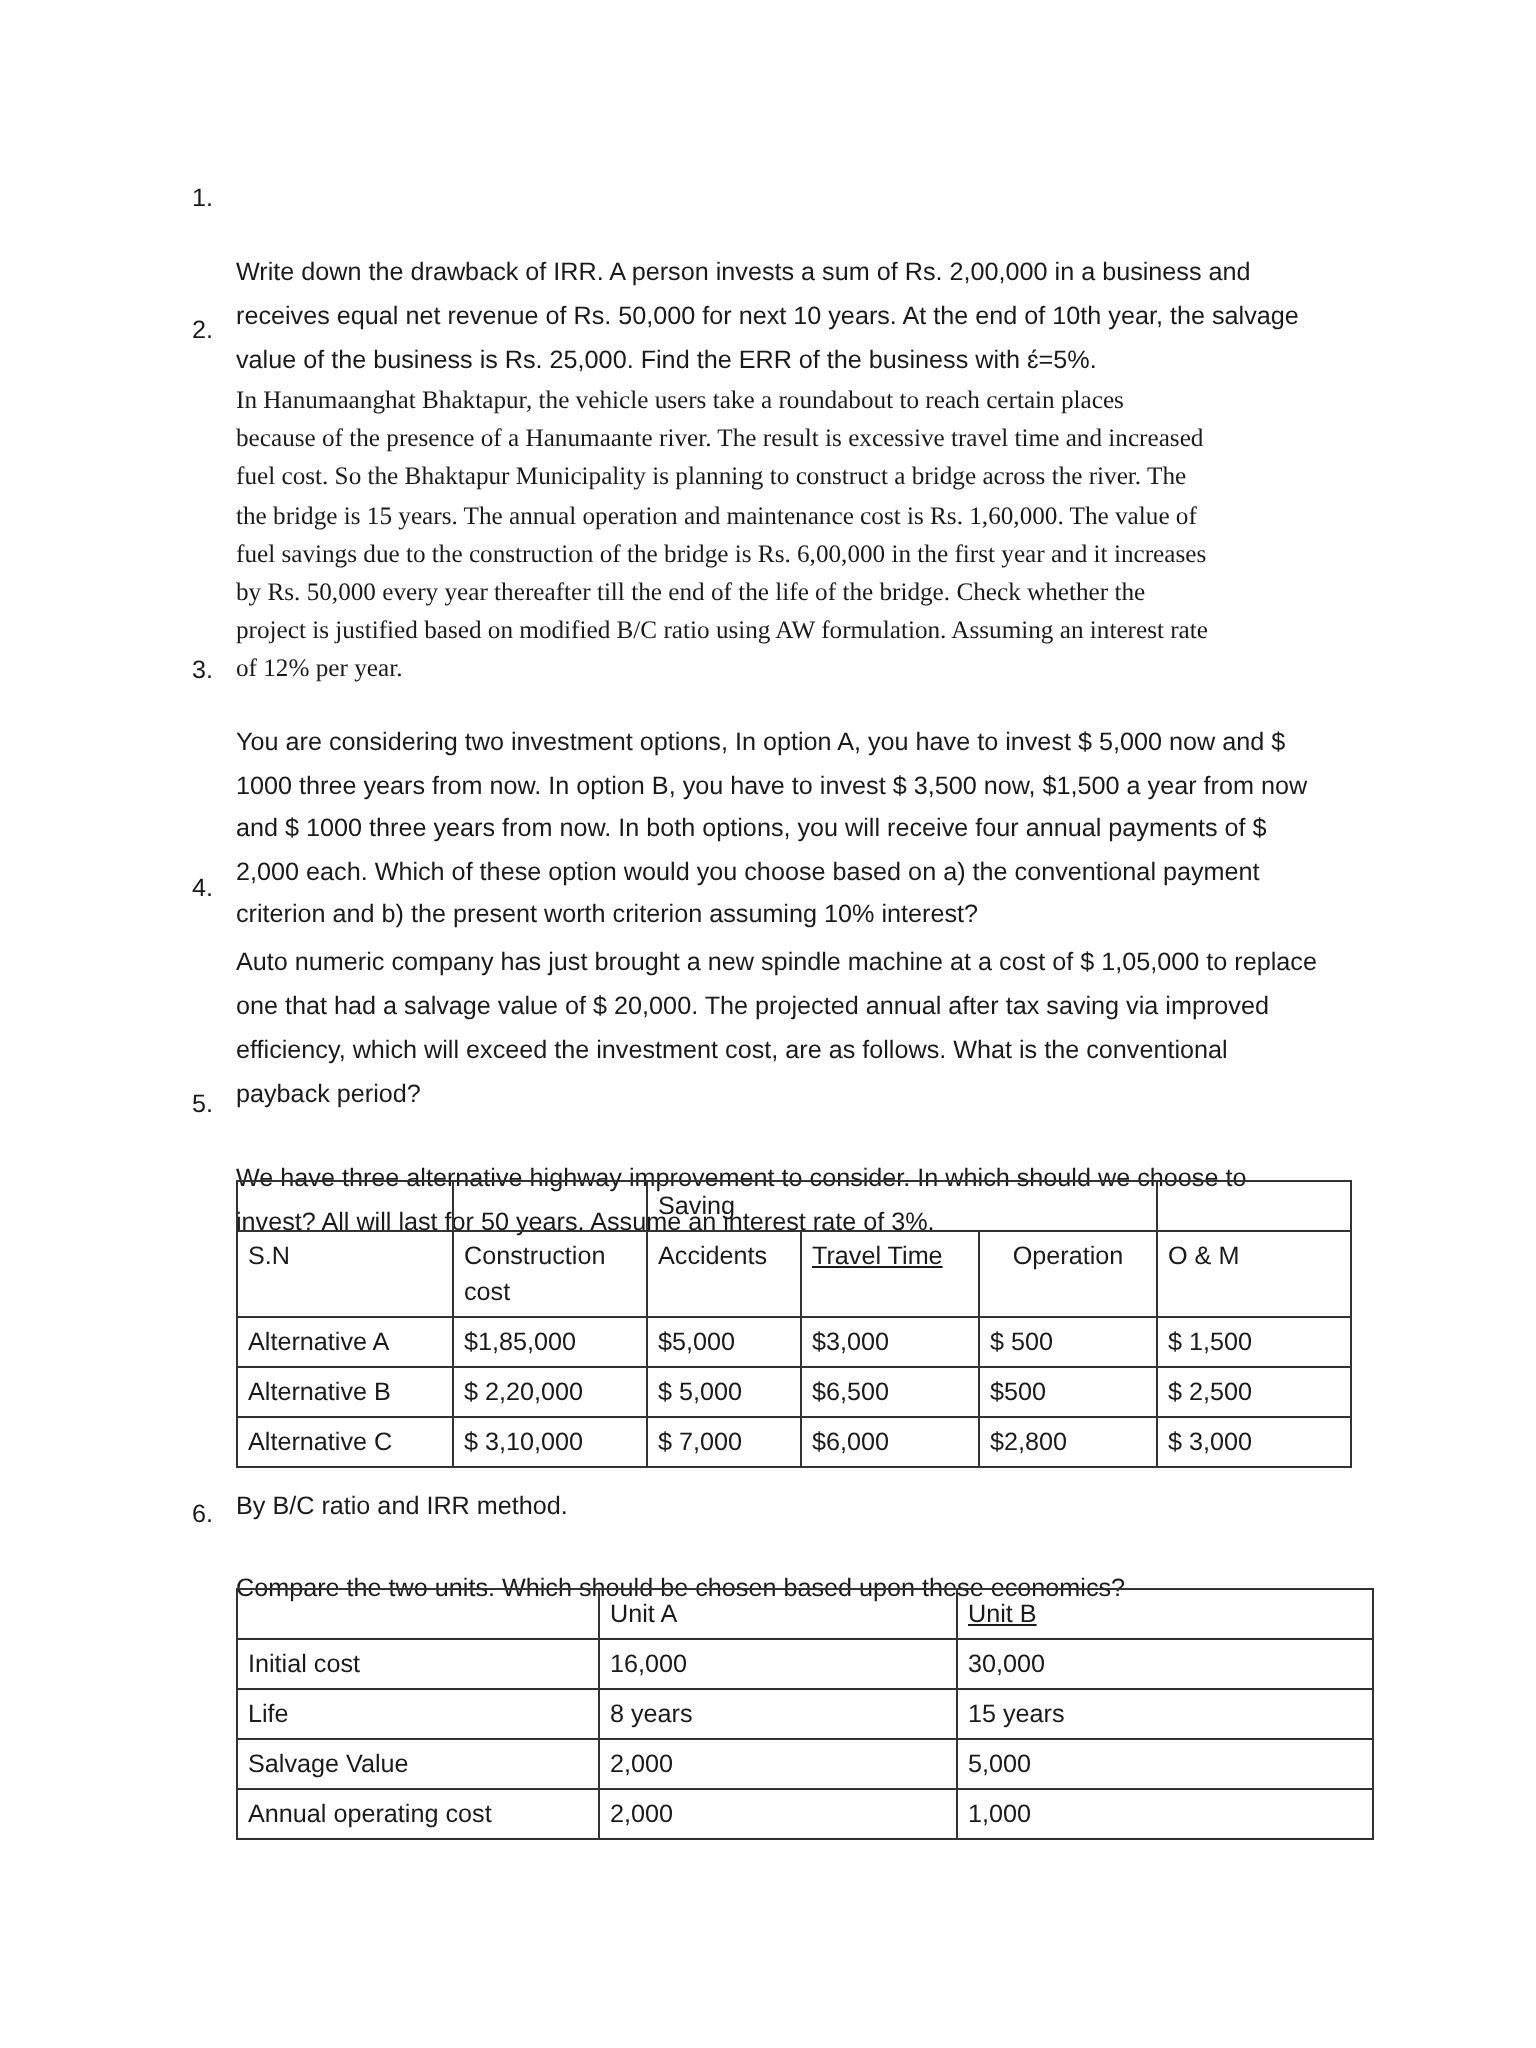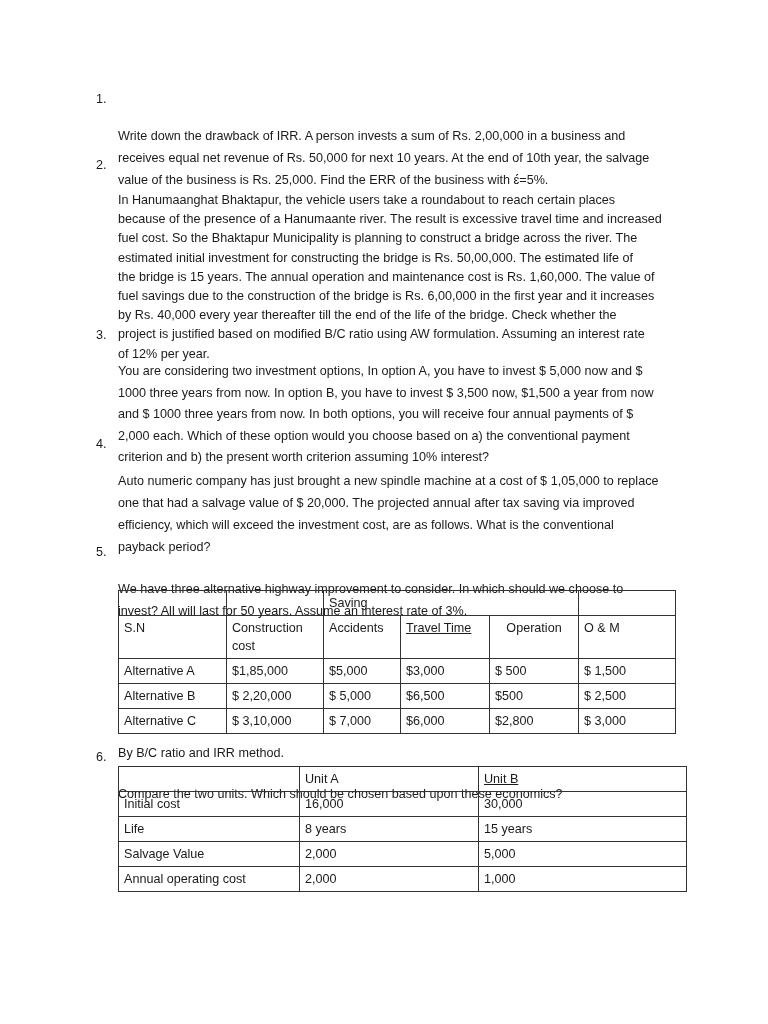--- a/index.html
+++ b/index.html
@@ -6,28 +6,28 @@
   body {
     width: 768px; height: 1024px; position: relative; overflow: hidden;
     font-family: "Liberation Sans", sans-serif; color: #1a1a1a;
     font-size: 12.6px;
   }
   .page { position: absolute; left: 0; top: 0; width: 768px; height: 1024px; }
   .q { position: absolute; left: 96px; width: 622px; }
   .q .num { position: absolute; left: 0; top: 0; width: 22px; }
   .q .body { margin-left: 22px; margin-top: 33px; }
   .line { white-space: nowrap; }
-  .sp19 .line { height: 19.2px; line-height: 19.2px; }
+  .sp19 .line { height: 19.2px; line-height: 19.2px; font-family: Liberation Serif, serif; }
   .sp22 .line { height: 22px; line-height: 22px; }
   .sp21 .line { height: 21.6px; line-height: 21.6px; }
 
   table { border-collapse: collapse; position: absolute; font-size: 12.6px; }
   td { border: 1px solid #333; padding: 3px 5px; vertical-align: top; line-height: 18px; height: 18px; white-space: nowrap; }
   #t5 { left: 118px; top: 590px; }
-  #t6 { left: 118px; top: 766px; }
+  #t6 { left: 118px; top: 794px; }
   .note { position: absolute; left: 118px; top: 744px; line-height: 18px; }
 </style>
 </head>
 <body>
 
 <div class="page">
 
   <div class="q sp22" style="top:92px;">
     <span class="num">1.</span>
     <div class="body">
@@ -36,24 +36,23 @@
       <div class="line">value of the business is Rs. 25,000. Find the ERR of the business with ɛ́=5%.</div>
     </div>
   </div>
 
   <div class="q sp19" style="top:158px;">
     <span class="num">2.</span>
     <div class="body">
       <div class="line">In Hanumaanghat Bhaktapur, the vehicle users take a roundabout to reach certain places</div>
       <div class="line">because of the presence of a Hanumaante river. The result is excessive travel time and increased</div>
       <div class="line">fuel cost. So the Bhaktapur Municipality is planning to construct a bridge across the river. The</div>
-      <div class="line">estimated initial investment for constructing the bridge is Rs. 50,00,000. The estimated life of</div>
       <div class="line">the bridge is 15 years. The annual operation and maintenance cost is Rs. 1,60,000. The value of</div>
       <div class="line">fuel savings due to the construction of the bridge is Rs. 6,00,000 in the first year and it increases</div>
-      <div class="line">by Rs. 40,000 every year thereafter till the end of the life of the bridge. Check whether the</div>
+      <div class="line">by Rs. 50,000 every year thereafter till the end of the life of the bridge. Check whether the</div>
       <div class="line">project is justified based on modified B/C ratio using AW formulation. Assuming an interest rate</div>
       <div class="line">of 12% per year.</div>
     </div>
   </div>
 
   <div class="q sp21" style="top:328px;">
     <span class="num">3.</span>
     <div class="body">
       <div class="line">You are considering two investment options, In option A, you have to invest $ 5,000 now and $</div>
       <div class="line">1000 three years from now. In option B, you have to invest $ 3,500 now, $1,500 a year from now</div>

